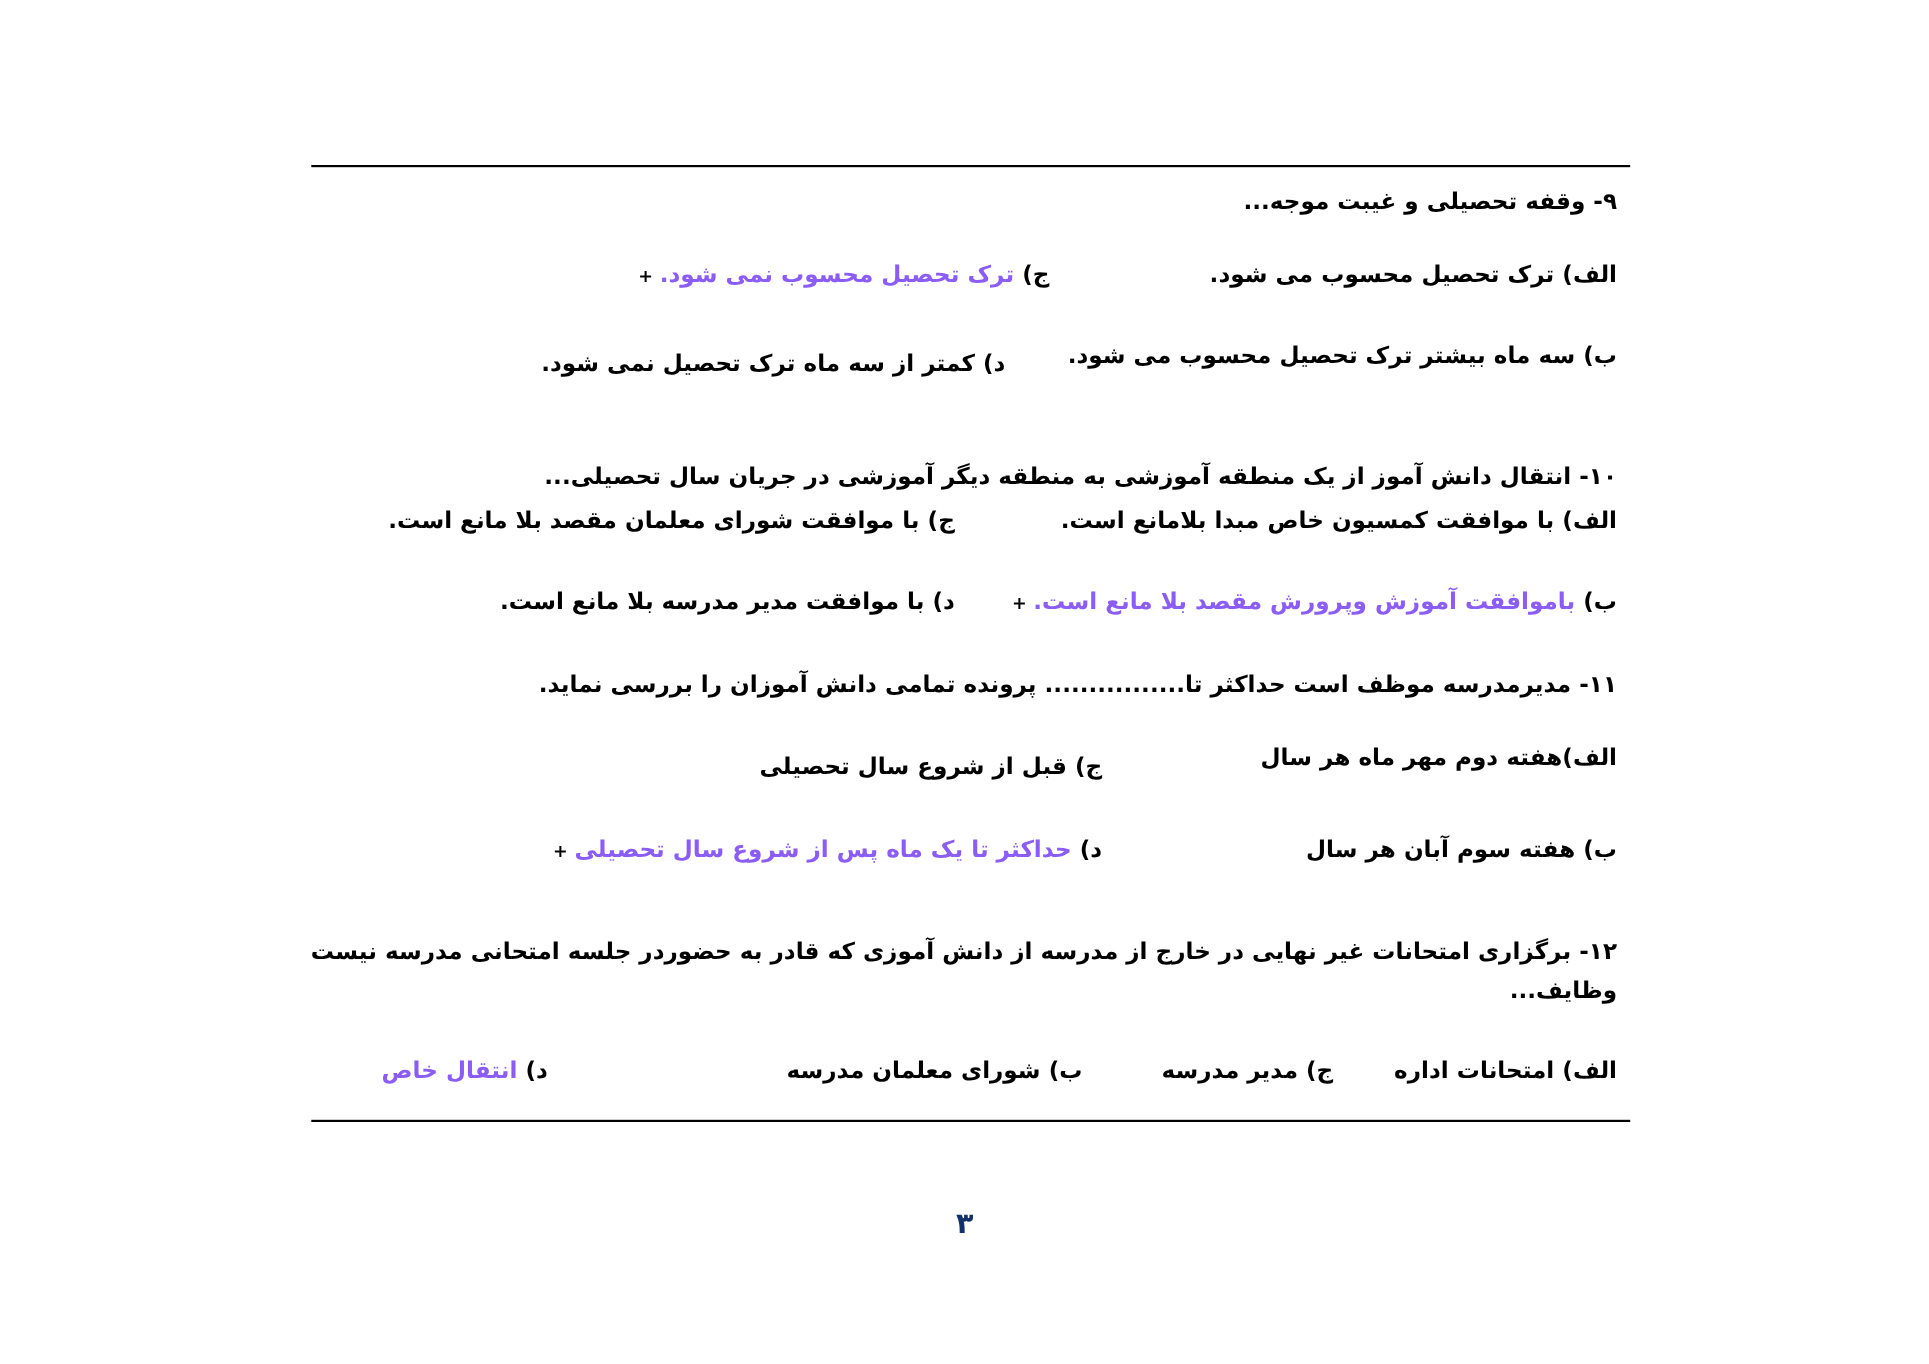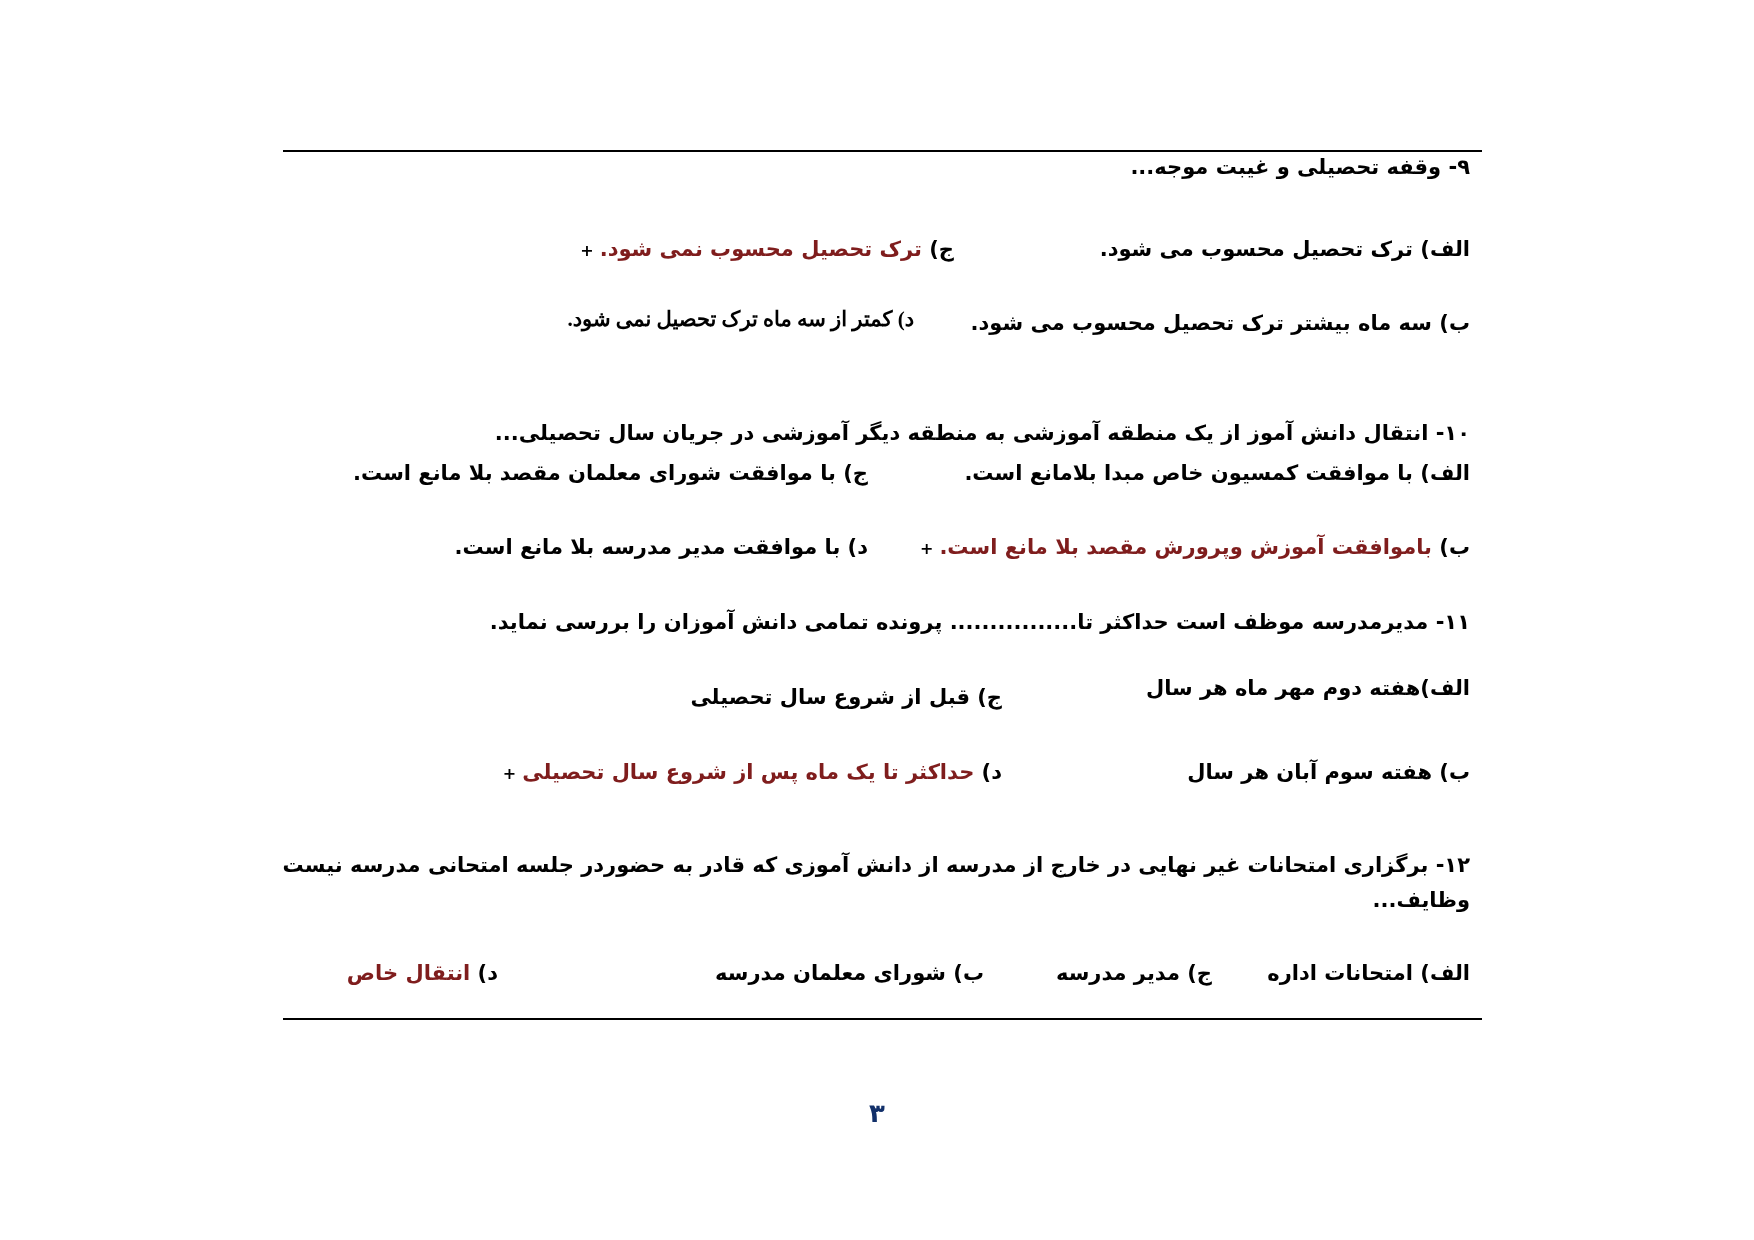--- a/index.html
+++ b/index.html
@@ -3,43 +3,43 @@
   <meta charset="utf-8">
   <style>
     html, body { margin: 0; padding: 0; background: #ffffff; }
     body { width: 1754px; height: 1240px; position: relative; overflow: hidden;
            font-family: "DejaVu Sans", sans-serif; color: #000; }
     .rule { position: absolute; left: 283px; width: 1199px; height: 2px; background: #000; }
     .rule.top { top: 150px; }
     .rule.bottom { top: 1018px; }
     .line { position: absolute; direction: rtl; white-space: nowrap; font-weight: bold;
             font-size: 21px; line-height: 30px; }
-    .red { color: #7f1d1d; }
+    .red { color: #8b5cf6; }
     .plus { font-size: 16px; margin-right: 6px; }
     .pagenum { position: absolute; left: 862px; top: 1098px; width: 30px; text-align: center;
                color: #12306a; font-size: 26px; font-weight: bold; }
   </style>
 </head>
 <body>
 
 <div class="rule top"></div>
 
-<div class="line" style="right:284px; top:152px;text-align:center;">
+<div class="line" style="right:284px; top:168px;text-align:center;">
   <span>۹- وقفه تحصیلی و غیبت موجه...</span>
 </div>
 <div class="line" style="right:284px; top:234px;">
   <span>الف) </span><span>ترک تحصیل محسوب می شود.</span>
 </div>
 <div class="line" style="right:800px; top:234px;">
   <span>ج) </span><span class="red">ترک تحصیل محسوب نمی شود.</span><span class="plus">+</span>
 </div>
 <div class="line" style="right:284px; top:308px;">
   <span>ب) </span><span>سه ماه بیشتر ترک تحصیل محسوب می شود.</span>
 </div>
-<div class="line" style="right:840px; top:304px;font-family:Liberation Serif, serif;">
+<div class="line" style="right:840px; top:315px;">
   <span>د) </span><span>کمتر از سه ماه ترک تحصیل نمی شود.</span>
 </div>
 
 <div class="line" style="right:284px; top:383px;margin-top:35px;">
   <span>۱۰- انتقال دانش آموز از یک منطقه آموزشی به منطقه دیگر آموزشی در جریان سال تحصیلی...</span>
 </div>
 <div class="line" style="right:284px; top:458px;">
   <span>الف) </span><span>با موافقت کمسیون خاص مبدا بلامانع است.</span>
 </div>
 <div class="line" style="right:886px; top:458px;">

